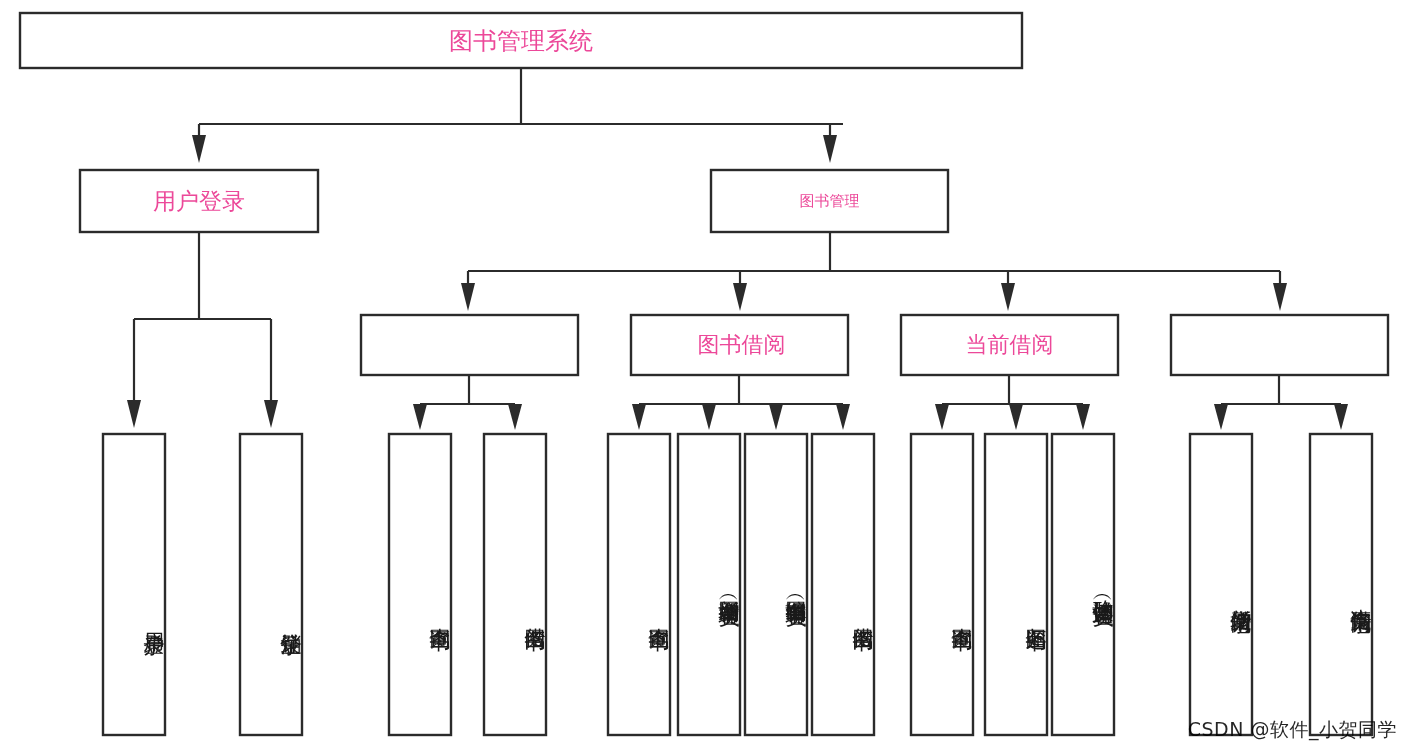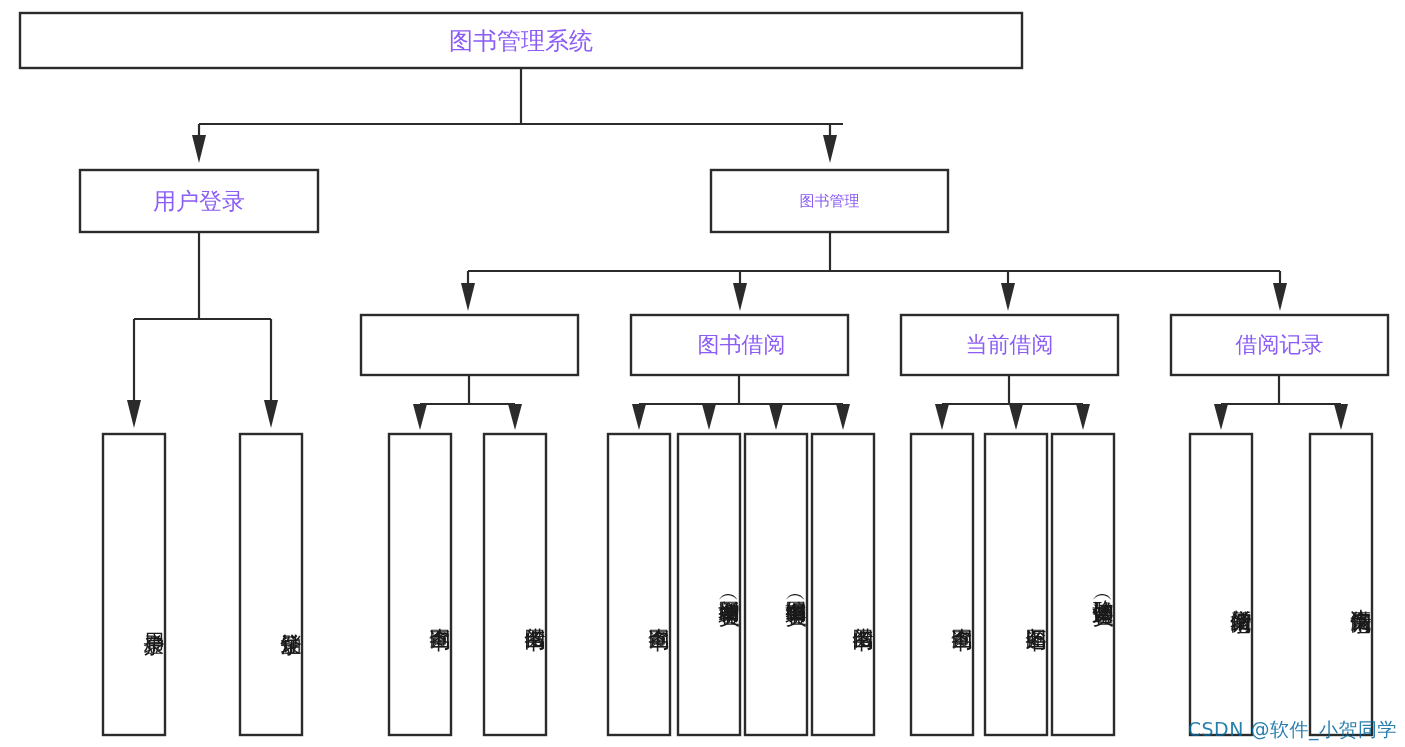--- a/index.html
+++ b/index.html
@@ -53,31 +53,31 @@
     letter-spacing: 1px;
     white-space: nowrap;
     pointer-events: none;
   }
   .hlabel-wrap {
     position: absolute;
     display: flex;
     align-items: center;
     justify-content: center;
     font-family: "DejaVu Sans", "Liberation Sans", sans-serif;
-    color: #8b5cf6;
+    color: #ec4899;
     white-space: nowrap;
     pointer-events: none;
   }
   .watermark {
     position: absolute;
     right: 8px;
     bottom: 4px;
     font-family: "DejaVu Sans", "Liberation Sans", sans-serif;
     font-size: 19px;
-    color: #0369a1;
+    color: #000000;
     opacity: 0.85;
     letter-spacing: 0.5px;
     pointer-events: none;
   }
 </style>
 </head>
 <body>
 
 <div id="diagram-root">
 
@@ -181,21 +181,20 @@
     <rect class="node-box" x="1310" y="434" width="62" height="301"></rect>
   </svg>
 
   <div class="hlabel-wrap" style="left:20px; top:13px; width:1002px; height:55px; font-size:24px;">图书管理系统</div>
 
   <div class="hlabel-wrap" style="left:80px; top:170px; width:238px; height:62px; font-size:23px;">用户登录</div>
   <div class="hlabel-wrap" style="left:711px; top:170px; width:237px; height:62px; font-size:15px;">图书管理</div>
 
   <div class="hlabel-wrap" style="left:633px; top:315px; width:217px; height:60px; font-size:22px;">图书借阅</div>
   <div class="hlabel-wrap" style="left:901px; top:315px; width:217px; height:60px; font-size:22px;">当前借阅</div>
-  <div class="hlabel-wrap" style="left:1171px; top:315px; width:217px; height:60px; font-size:22px;">借阅记录</div>
 
   <div class="vlabel-wrap" style="left:103px; top:518px; width:62px; height:200px;">用户登录</div>
   <div class="vlabel-wrap" style="left:240px; top:518px; width:62px; height:200px;">注销登录</div>
   <div class="vlabel-wrap" style="left:389px; top:508px; width:62px; height:210px;">查询图书</div>
   <div class="vlabel-wrap" style="left:484px; top:508px; width:62px; height:210px;">借阅图书</div>
   <div class="vlabel-wrap" style="left:608px; top:508px; width:62px; height:210px;">查询图书</div>
   <div class="vlabel-wrap" style="left:678px; top:442px; width:62px; height:290px;">新增图书（管理员）</div>
   <div class="vlabel-wrap" style="left:745px; top:442px; width:62px; height:290px;">编辑图书（管理员）</div>
   <div class="vlabel-wrap" style="left:812px; top:508px; width:62px; height:210px;">借阅图书</div>
   <div class="vlabel-wrap" style="left:911px; top:508px; width:62px; height:210px;">查询图书</div>

